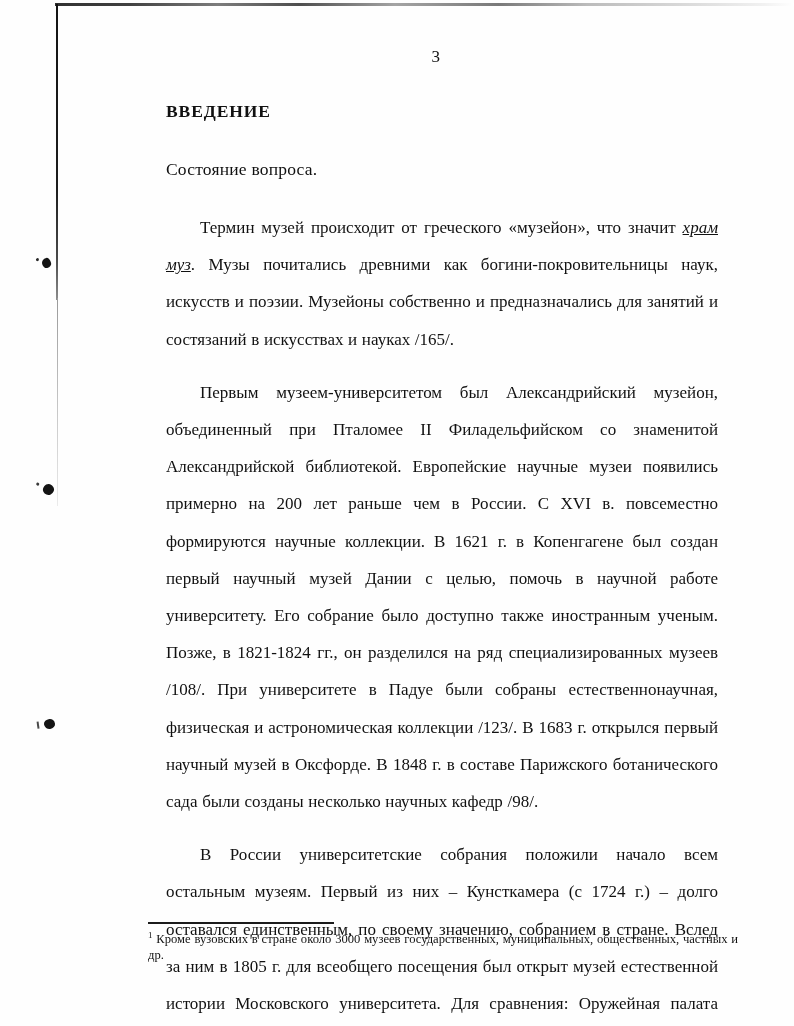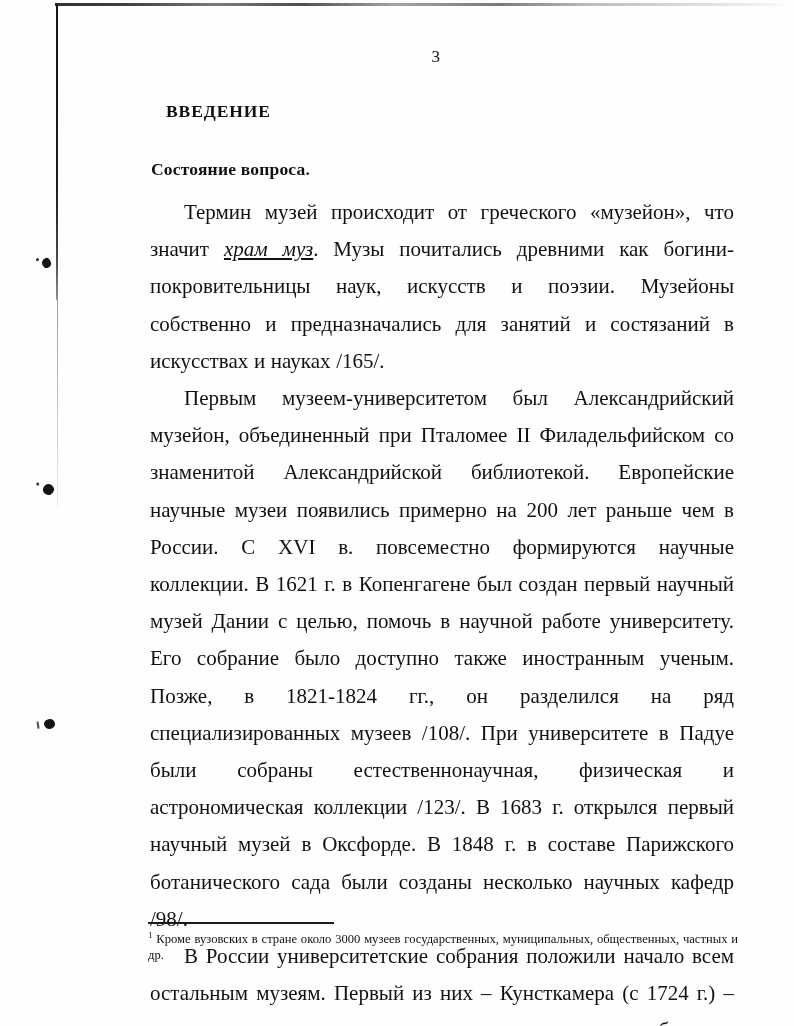--- a/index.html
+++ b/index.html
@@ -124,30 +124,30 @@
   .heading {
     font-size: 17.5px;
     font-weight: bold;
     margin: 16px;
     padding-top: 20px;
     letter-spacing: .9px;
   }
 
   .subheading {
     font-size: 17.5px;
-    font-weight: bold;
-    margin: 1px;
+    font-weight: normal;
+    margin: 16px;
     padding-top: 21px;
     letter-spacing: .2px;
   }
 
   p.body {
-    font-size: 21px;
+    font-size: 17px;
     line-height: 37.2px;
-    margin: 0;
+    margin: 16px;
     text-align: justify;
     text-indent: 34px;
     word-spacing: .4px;
   }
   p.body.first { padding-top: 13px; }
 
   .underline-italic {
     font-style: italic;
     text-decoration: underline;
   }

